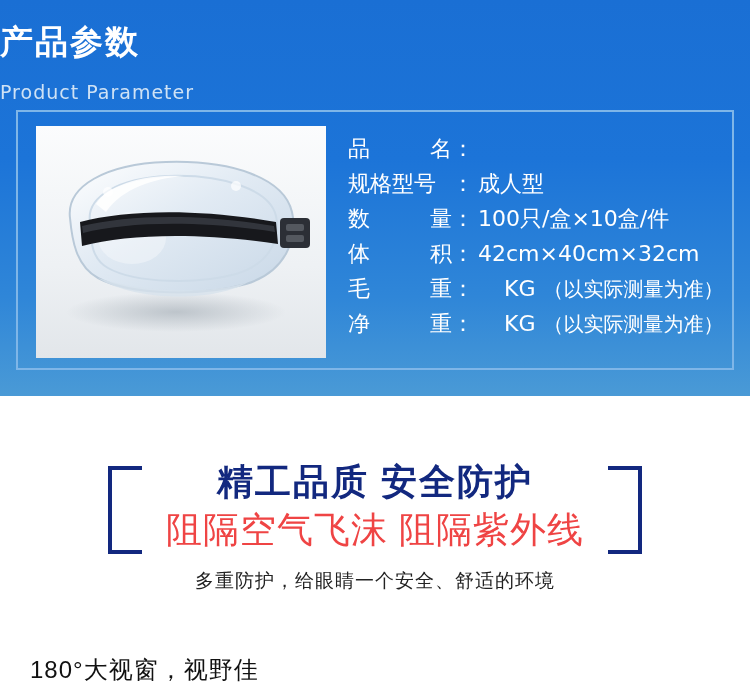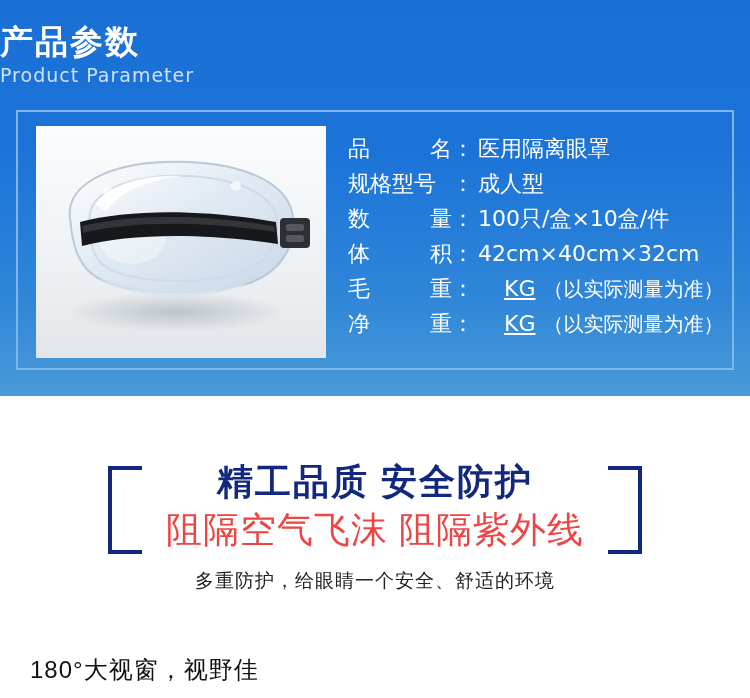--- a/index.html
+++ b/index.html
@@ -39,21 +39,21 @@
     font-weight: bold;
     color: #ffffff;
     letter-spacing: 2px;
     line-height: 40px;
   }
   .title-en {
     font-size: 19px;
     color: #cfe2f5;
     letter-spacing: 1px;
     line-height: 26px;
-    margin-top: 0;
+    margin-top: 17px;
     font-family: "DejaVu Sans", sans-serif;
   }
 
   
   .param-card {
     position: absolute;
     left: 16px;
     top: 110px;
     width: 718px;
     height: 260px;
@@ -93,21 +93,21 @@
   }
   .spec-label span { display: inline-block; }
   .spec-colon {
     font-size: 22px;
     margin-right: 4px;
   }
   .spec-value {
     font-size: 22px;
     font-family: "DejaVu Sans", sans-serif;
   }
-  .spec-value.indent { margin-left: 26px; text-decoration: underline; }
+  .spec-value.indent { margin-left: 26px; }
   .spec-note {
     font-size: 20px;
     margin-left: 8px;
   }
 
   
   .lower {
     position: absolute;
     left: 0;
     top: 396px;
@@ -239,21 +239,20 @@
       </div>
 
       <div class="spec-list">
 
         <div class="spec-row">
           <div class="spec-label">
             <span>品</span>
             <span>名</span>
           </div>
           <div class="spec-colon">：</div>
-          <div class="spec-value">医用隔离眼罩</div>
         </div>
 
         <div class="spec-row">
           <div class="spec-label">
             <span>规格型号</span>
             <span></span>
           </div>
           <div class="spec-colon">：</div>
           <div class="spec-value">成人型</div>
         </div>

